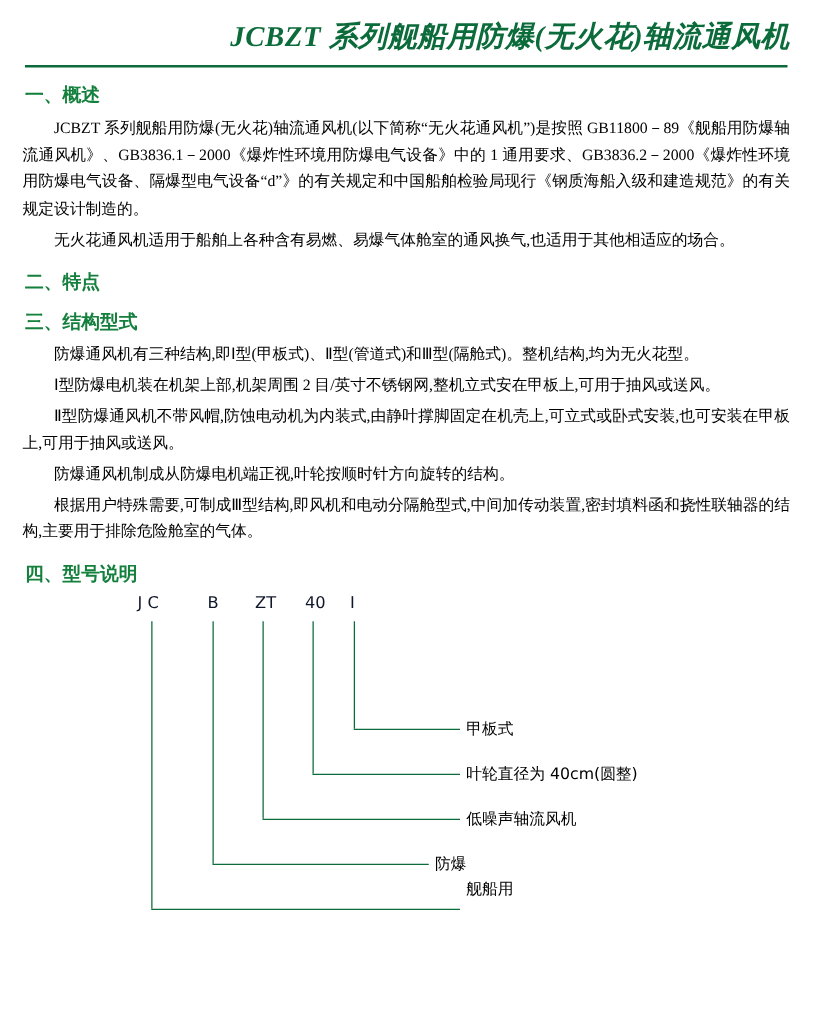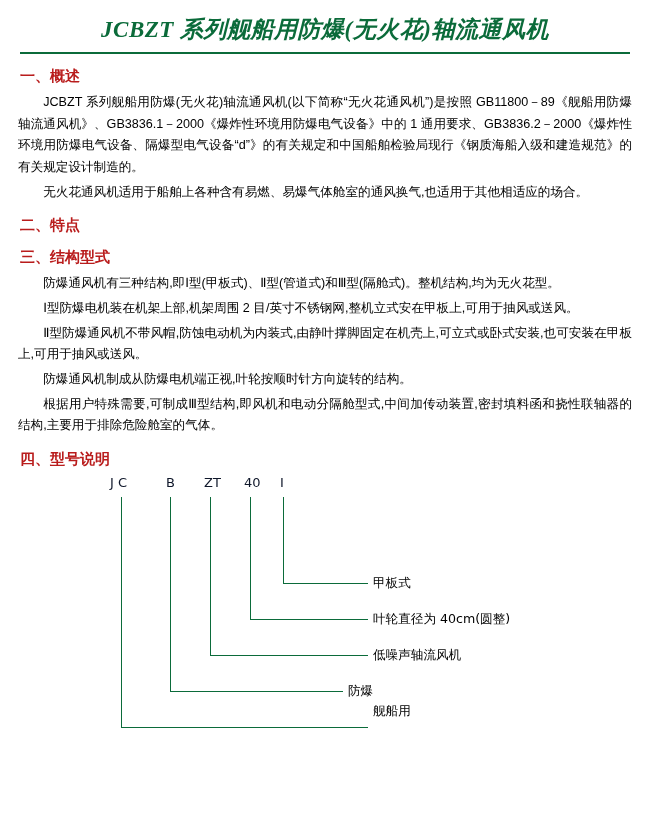--- a/index.html
+++ b/index.html
@@ -18,53 +18,53 @@
   .page {
     width: 650px;
     height: 814px;
     position: relative;
     box-sizing: border-box;
     padding: 0 18px;
   }
 
   
   .doc-title {
-    text-align: center;
+    text-align: right;
     font-family: "Liberation Serif", serif;
     font-weight: bold;
     font-style: italic;
     font-size: 23px;
     color: #0b6b3a;
     letter-spacing: 0.5px;
     padding-top: 14px;
     white-space: nowrap;
   }
   .title-rule {
     height: 2px;
     background: #0b6b3a;
     margin: 7px 2px 0 2px;
   }
 
   
   .section-head {
-    color: #b91c1c;
+    color: #15803d;
     font-weight: bold;
     font-size: 15px;
     margin: 13px 0 6px 2px;
     font-family: "DejaVu Sans", "Liberation Sans", sans-serif;
   }
 
   
   p.body {
     font-size: 12.6px;
     line-height: 1.72;
     margin: 0 0 3px 0;
     text-indent: 2em;
     text-align: justify;
-    font-family: Liberation Sans, sans-serif;
+    font-family: Liberation Serif, serif;
   }
 
   
   .model-area {
     position: relative;
     height: 282px;
     margin-top: 4px;
   }
   .code-char {
     position: absolute;

